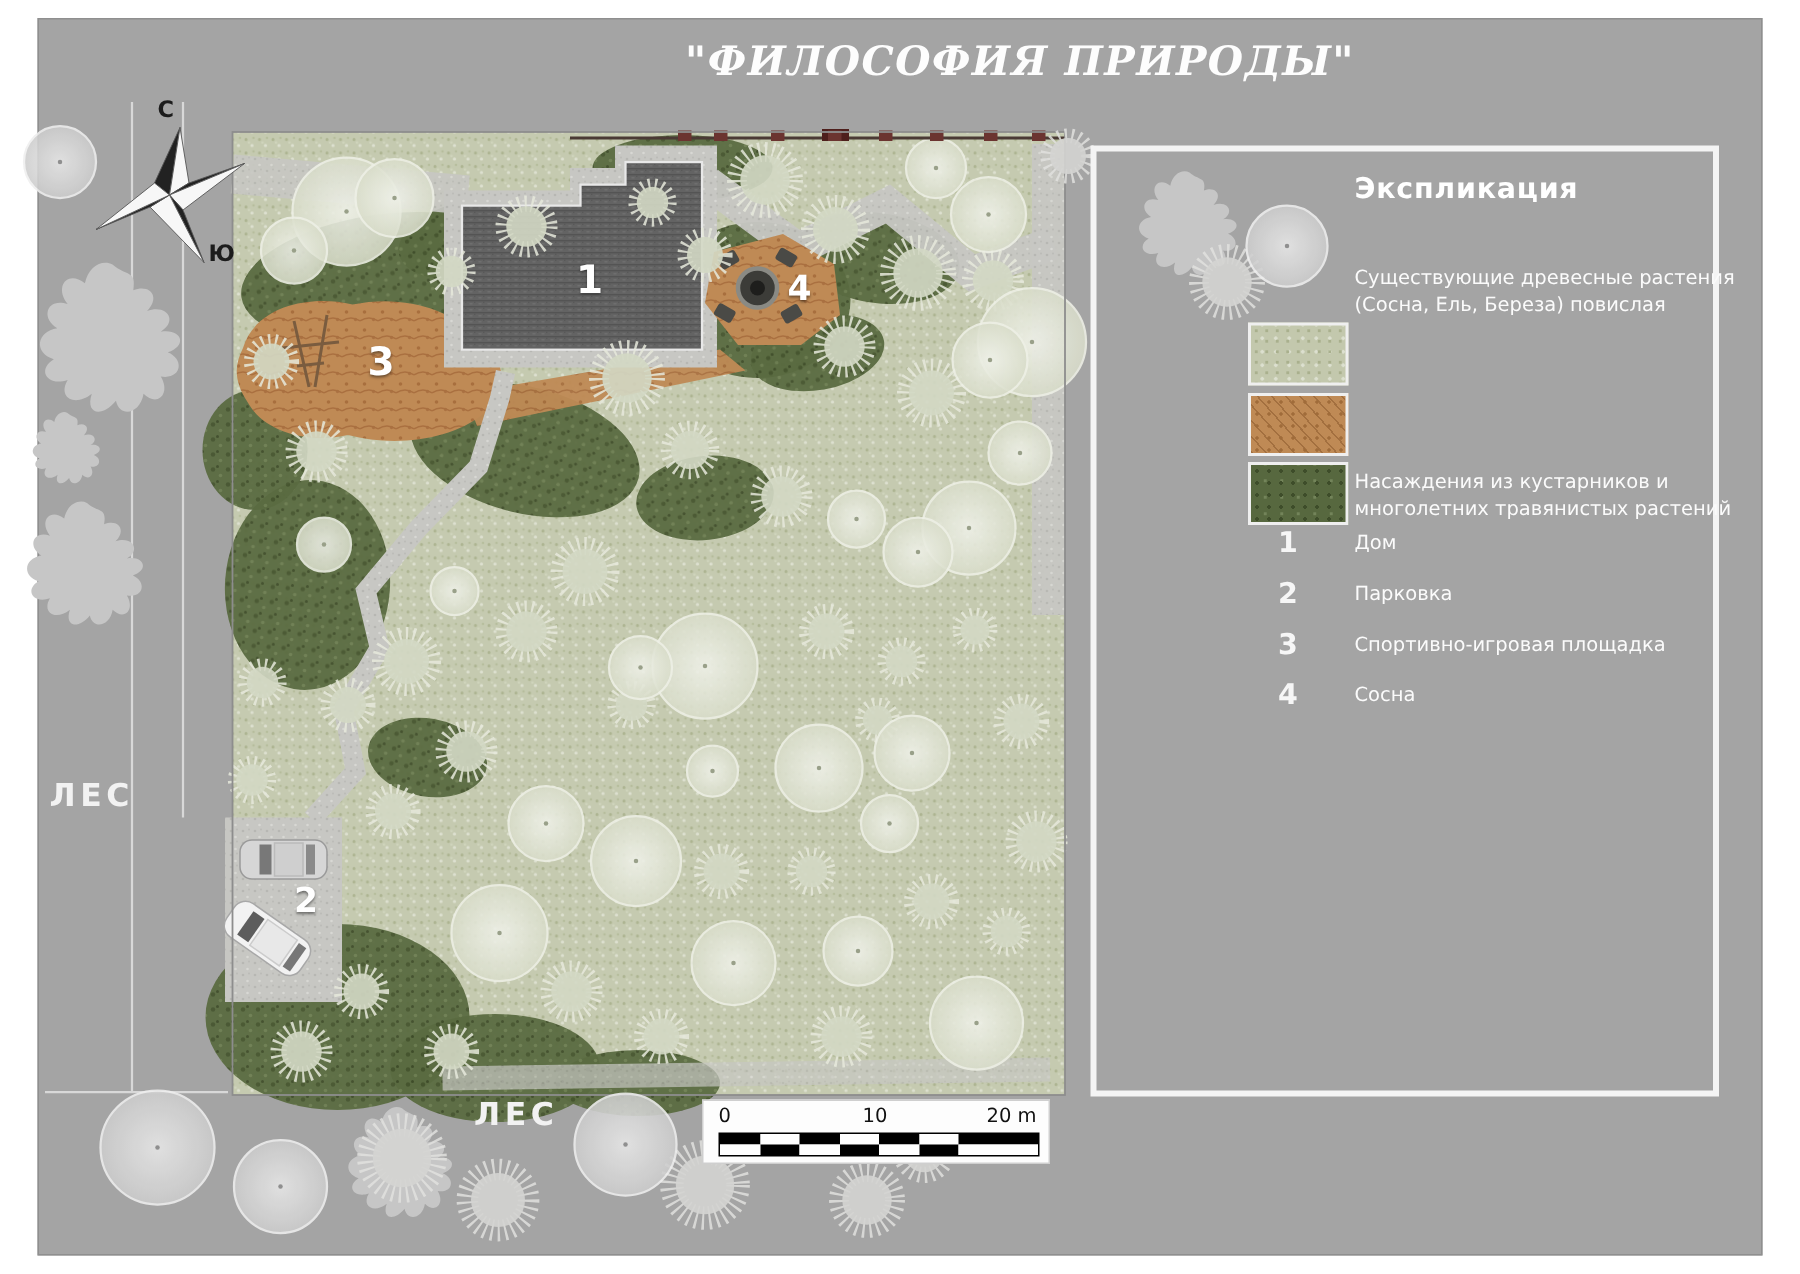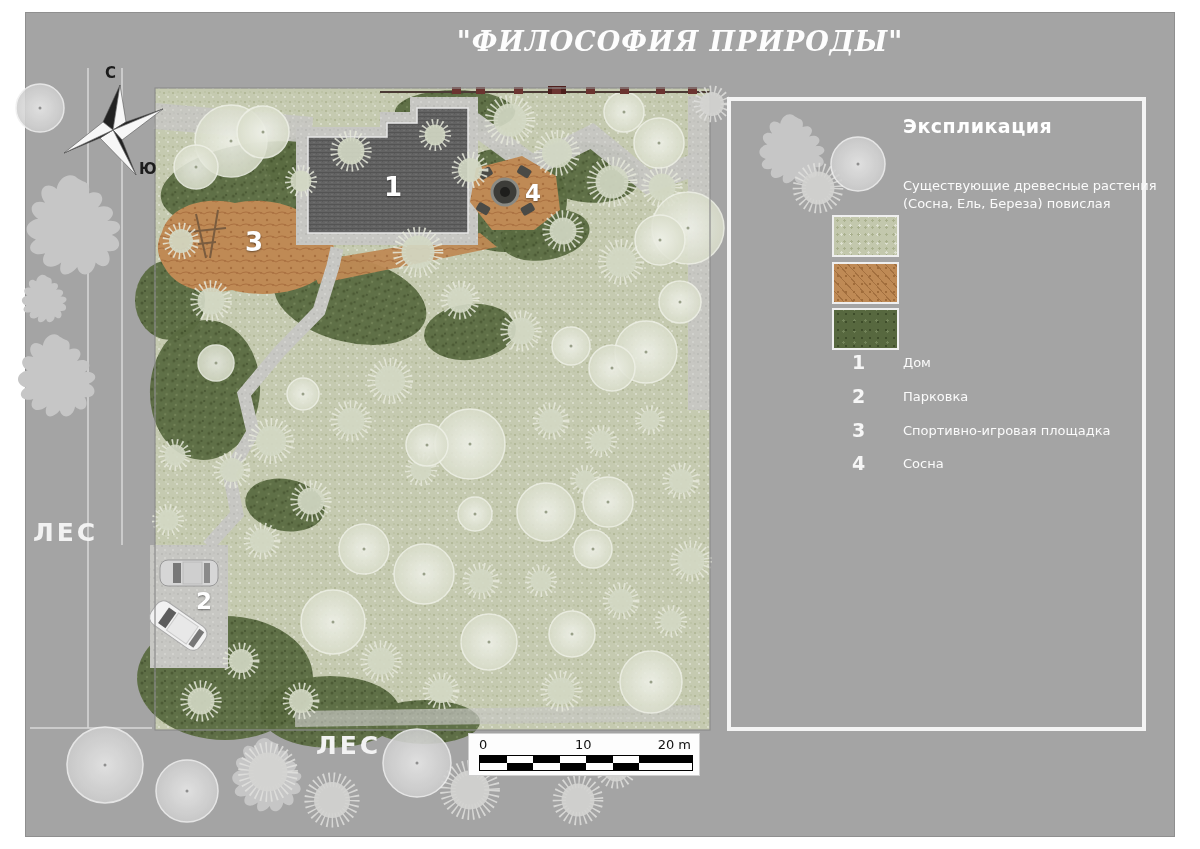--- a/index.html
+++ b/index.html
@@ -7,21 +7,21 @@
         font-family:"DejaVu Sans","Liberation Sans",sans-serif;}
   .sheet{position:absolute;left:25px;top:12px;width:1150px;height:825px;
          background:#a4a4a4;border:1px solid #8f8f8f;box-sizing:border-box;}
   #map{position:absolute;left:0;top:0;width:1200px;height:849px;}
   .overlay{position:absolute;left:0;top:0;width:1200px;height:849px;pointer-events:none;}
 
   .title{position:absolute;left:430px;top:26px;width:500px;text-align:center;
          font-family:"DejaVu Serif","Liberation Serif",serif;font-style:italic;font-weight:bold;
          font-size:27px;color:#fdfdfd;letter-spacing:1px;}
 
-  .forest-label{position:absolute;color:#f2f2f2;font-weight:bold;font-size:25px;letter-spacing:3px;}
+  .forest-label{position:absolute;color:#f2f2f2;font-weight:bold;font-size:21px;letter-spacing:3px;}
   .forest-left{left:33px;top:518px;}
   .forest-bottom{left:316px;top:731px;}
 
   .compass-label{position:absolute;color:#1c1c1c;font-weight:bold;font-size:15px;}
   .compass-n{left:105px;top:64px;}
   .compass-s{left:139px;top:160px;}
 
   .map-num{position:absolute;transform:translate(-50%,-50%);color:#ffffff;font-weight:bold;
            text-shadow:0 1px 2px rgba(0,0,0,.45);}
 
@@ -403,20 +403,21 @@
 
     <div class="legend">
       <div class="legend-title">Экспликация</div>
       <div class="legend-text lt-1">Существующие древесные растения (Сосна, Ель, Береза) повислая</div>
 
       <div class="swatch sw-underbrush"></div>
 
       <div class="swatch sw-bark"></div>
 
       <div class="swatch sw-shrub"></div>
+      <div class="legend-row-text lr-4">Насаждения из кустарников и многолетних травянистых растений</div>
 
       <div class="legend-num ln-1">1</div>
       <div class="legend-num-label nl-1">Дом</div>
       <div class="legend-num ln-2">2</div>
       <div class="legend-num-label nl-2">Парковка</div>
       <div class="legend-num ln-3">3</div>
       <div class="legend-num-label nl-3">Спортивно-игровая площадка</div>
       <div class="legend-num ln-4">4</div>
       <div class="legend-num-label nl-4">Сосна</div>
     </div>

